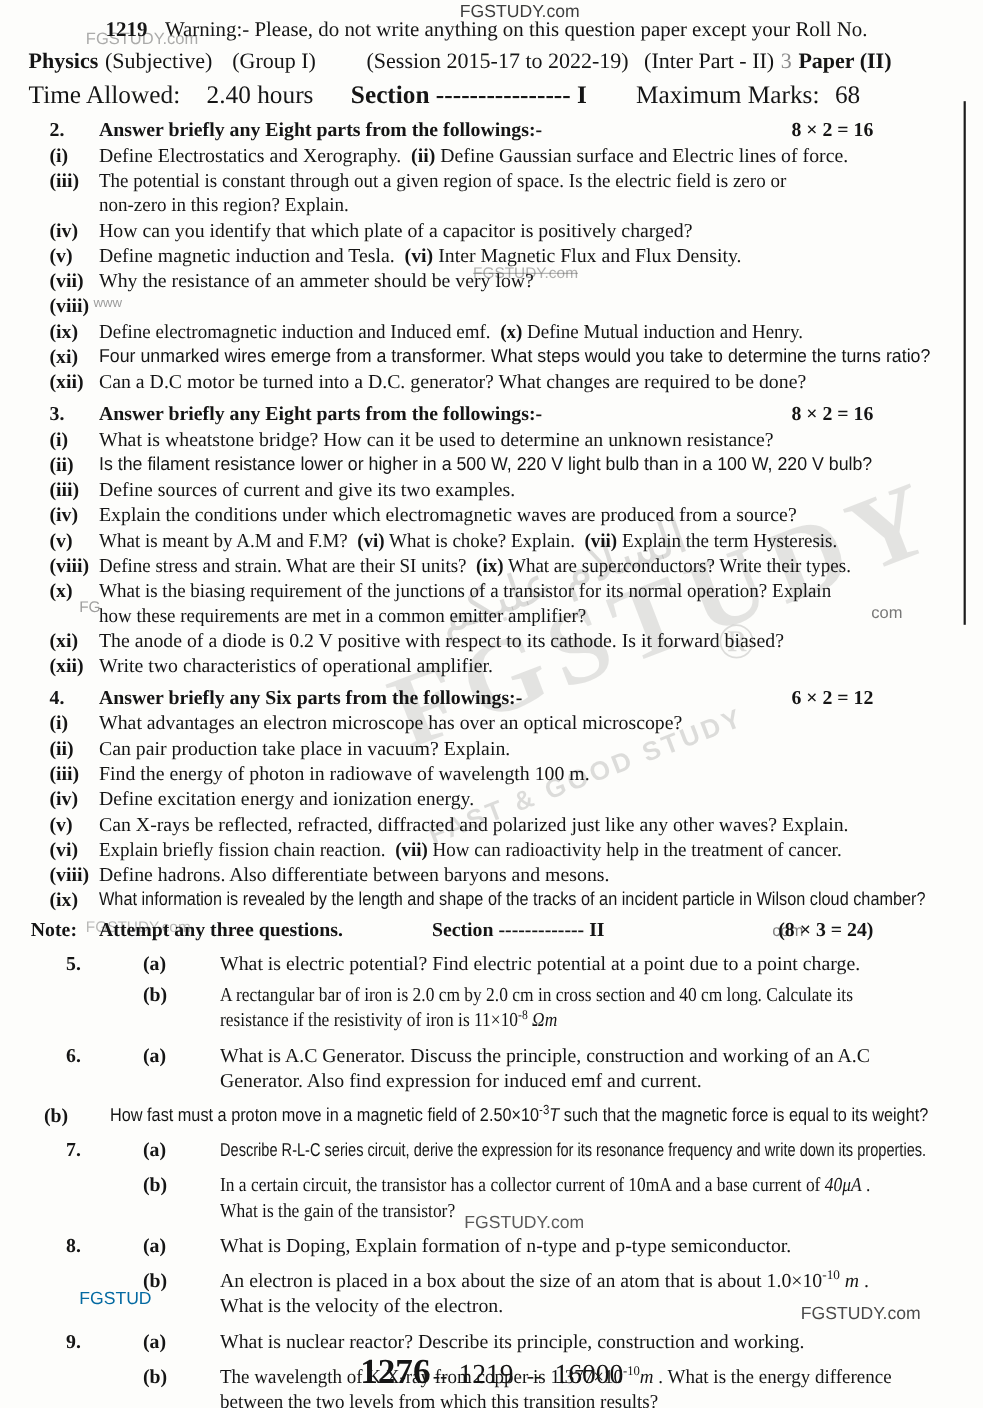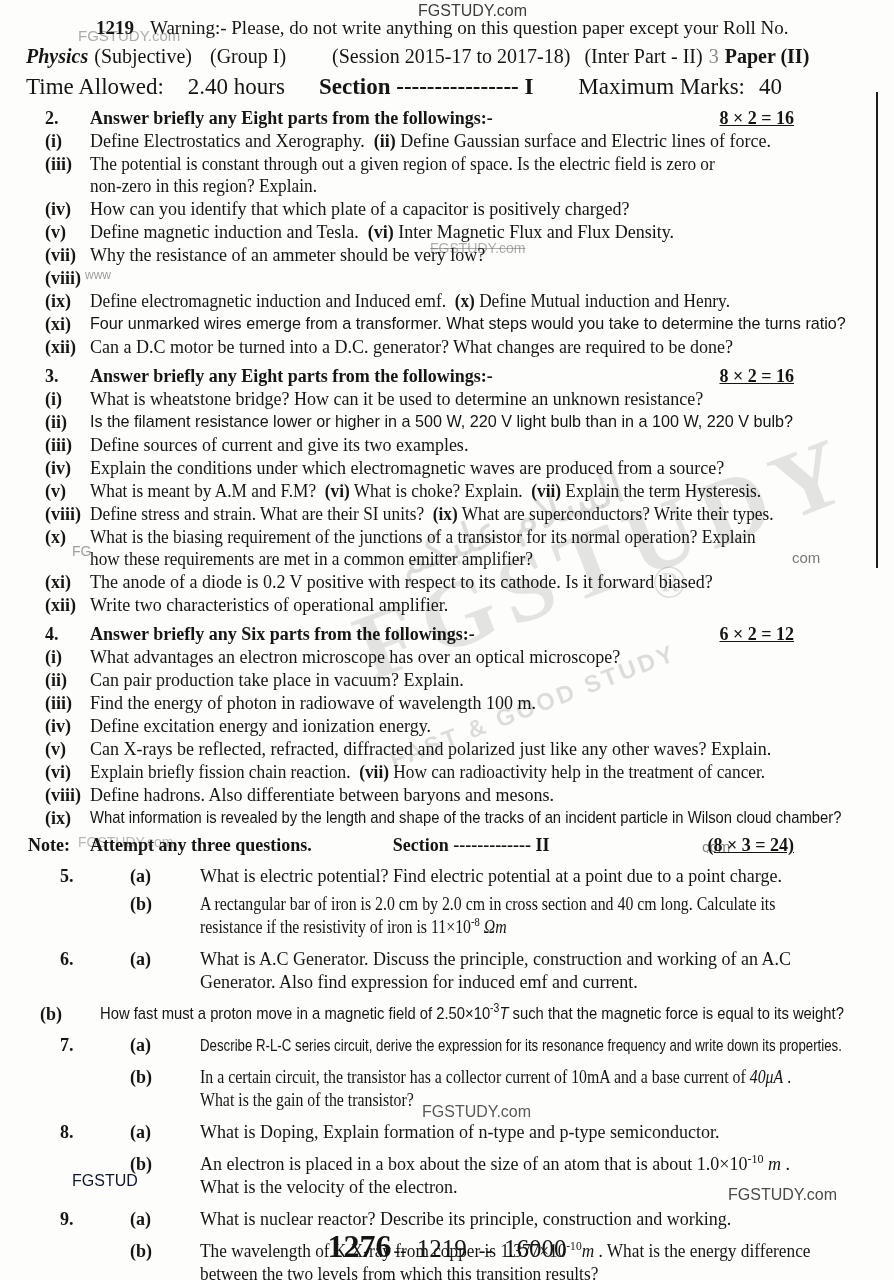--- a/index.html
+++ b/index.html
@@ -6,39 +6,39 @@
   .page{
     position:relative;width:894px;height:1280px;margin:0 auto;
     background:#fdfdfb;color:#151515;overflow:hidden;
     font-family:"Liberation Serif",serif;
   }
   .content{position:relative;z-index:2;}
   
   .h1{margin-top:16px;padding-left:96px;font-size:19px;line-height:23px;}
   .h1 .code{font-weight:700;margin-right:16px;}
   .h2{display:flex;align-items:baseline;padding:0 26px;margin-top:5px;font-size:20px;line-height:24px;white-space:nowrap;}
-  .h2 .b1{font-weight:700;font-style:italic;}
+  .h2 .b1{font-weight:700;}
   .h2 .sub{margin-left:6px;}
   .h2 .grp{font-weight:400;margin-left:18px;}
   .h2 .ses{margin-left:46px;}
   .h2 .prt{margin-left:14px;}
   .h2 .mrk{margin-left:6px;color:#8a8a8a;}
   .h2 .ppr{font-weight:700;margin-left:6px;}
   .h3{display:flex;align-items:baseline;padding:0 26px;margin-top:7px;font-size:23px;line-height:24px;white-space:nowrap;}
   .h3 .ta-val{margin-left:24px;}
   .h3 .sec{font-weight:700;margin-left:34px;}
   .h3 .mml{margin-left:auto;}
   .h3 .mmv{margin-left:14px;margin-right:86px;}
   
   .rows{margin-top:8px;}
   .row{display:flex;align-items:flex-start;padding-left:45px;margin-top:1px;font-size:18px;line-height:22px;}
   .row .l1{flex:none;width:45px;font-weight:700;}
   .row .l2{flex:none;width:60px;font-weight:700;}
   .row .txt{flex:1 1 auto;min-width:0;white-space:nowrap;transform-origin:0 0;}
-  .row .right{flex:none;font-weight:700;margin-left:12px;margin-right:100px;text-decoration:underline;}
+  .row .right{flex:none;font-weight:700;margin-left:12px;margin-right:100px;}
   .qh{margin-top:7px;}
   .b{font-weight:700;}
   .i{font-style:italic;}
   sup{font-size:12px;line-height:0;}
   .fit .txt{transform:scaleX(.96);}
   .sq88 .txt{transform:scaleX(.88);}
   .cond .txt{font-family:"Liberation Sans",sans-serif;font-size:17px;transform:scaleX(.95);}
   .cond2 .txt{font-family:"Liberation Sans",sans-serif;font-size:17px;transform:scaleX(.87);}
   .cond3 .txt{font-family:"Liberation Sans",sans-serif;font-size:17px;transform:scaleX(.78);}
   .s2{padding-left:60px;margin-top:5px;line-height:23px;}
@@ -57,21 +57,21 @@
   .wm-www{left:85px;top:268px;font-family:"Liberation Sans",sans-serif;font-size:12px;color:rgba(90,90,90,.6);}
   .wm-fc{left:72px;top:543px;font-family:"Liberation Sans",sans-serif;font-size:14px;color:rgba(80,80,80,.55);width:22px;overflow:hidden;}
   .wm-com1{left:792px;top:549px;font-family:"Liberation Sans",sans-serif;font-size:15px;color:rgba(75,75,75,.75);}
   .wm-arabic{left:390px;top:538px;font-size:44px;color:rgba(0,0,0,.13);transform:rotate(-19deg);transform-origin:0 0;}
   .wm-reg{left:652px;top:556px;font-size:46px;color:rgba(0,0,0,.13);}
   .wm-big{left:340px;top:600px;font-size:95px;font-weight:700;letter-spacing:10px;color:rgba(0,0,0,.10);transform:rotate(-21deg);transform-origin:0 0;}
   .wm-tag{left:386px;top:748px;font-family:"Liberation Sans",sans-serif;font-size:24px;font-weight:700;letter-spacing:3px;color:rgba(0,0,0,.13);transform:rotate(-21deg);transform-origin:0 0;}
   .wm-5a{left:78px;top:834px;font-family:"Liberation Sans",sans-serif;font-size:14px;color:rgba(80,80,80,.40);}
   .wm-com2{left:702px;top:838px;font-family:"Liberation Sans",sans-serif;font-size:15px;color:rgba(75,75,75,.7);}
   .wm-8c{left:422px;top:1103px;font-family:"Liberation Sans",sans-serif;font-size:16px;color:#5a5a5a;}
-  .wm-8l{left:72px;top:1172px;font-family:"Liberation Sans",sans-serif;font-size:16px;color:#0f172a;}
+  .wm-8l{left:72px;top:1172px;font-family:"Liberation Sans",sans-serif;font-size:16px;color:#0369a1;}
   .wm-8r{left:728px;top:1186px;font-family:"Liberation Sans",sans-serif;font-size:16px;color:#4a4a4a;}
   .vline{position:absolute;z-index:2;left:876px;top:92px;width:2px;height:476px;background:#1c1c1c;}
   
   .footer{position:absolute;z-index:2;left:0;top:1228px;width:100%;display:flex;justify-content:center;align-items:baseline;}
   .footer .f1{font-size:32px;font-weight:700;text-align:center;}
   .footer .fd{font-size:20px;margin:0 10px 0 2px;}
   .footer .f2{font-size:25px;}
   .footer .fd2{font-size:20px;margin:0 12px;}
   .footer .f3{font-size:25px;}
 </style>
@@ -100,31 +100,31 @@
 
   <div class="content">
 
     <div class="h1">
       <span class="code">1219</span><span>Warning:-  Please, do not write anything on this question paper except your Roll No.</span>
     </div>
     <div class="h2">
       <span class="b1">Physics</span>
       <span class="sub">(Subjective)</span>
       <span class="grp">(Group I)</span>
-      <span class="ses">(Session  2015-17 to 2017-18)</span>
+      <span class="ses">(Session  2015-17 to 2022-19)</span>
       <span class="prt">(Inter Part - II)</span>
       <span class="mrk">3</span>
       <span class="ppr">Paper (II)</span>
     </div>
     <div class="h3">
       <span>Time Allowed:</span>
       <span class="ta-val">2.40 hours</span>
       <span class="sec">Section ---------------- I</span>
       <span class="mml">Maximum Marks:</span>
-      <span class="mmv">40</span>
+      <span class="mmv">68</span>
     </div>
 
     <div class="rows">
         <div class="row qh">
           <span class="l1">2.</span>
           <div class="txt"><span class="b ">Answer briefly any Eight parts from the followings:-</span></div>
           <span class="right">8  × 2 = 16</span>
         </div>
         <div class="row">
           <span class="l1">(i)</span>

